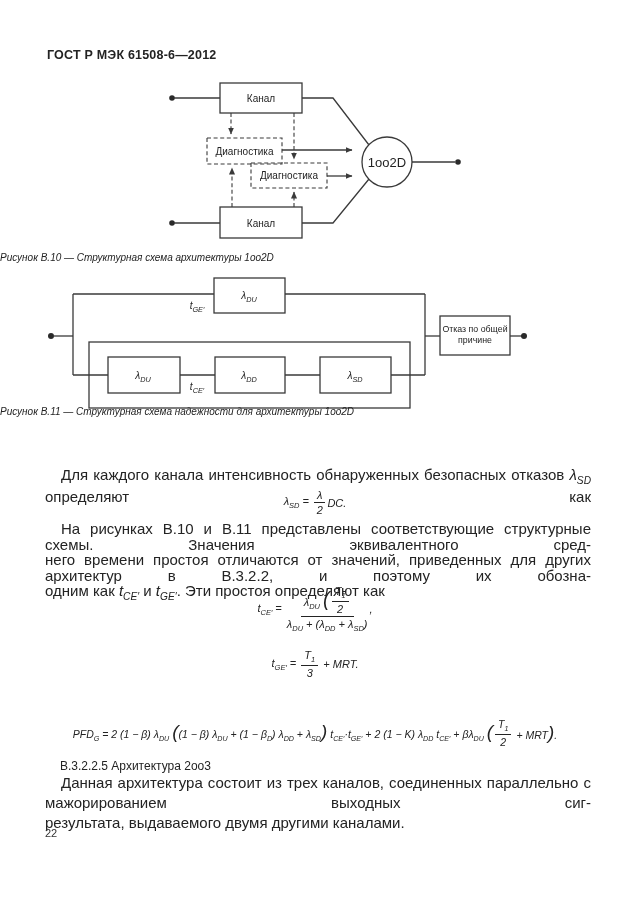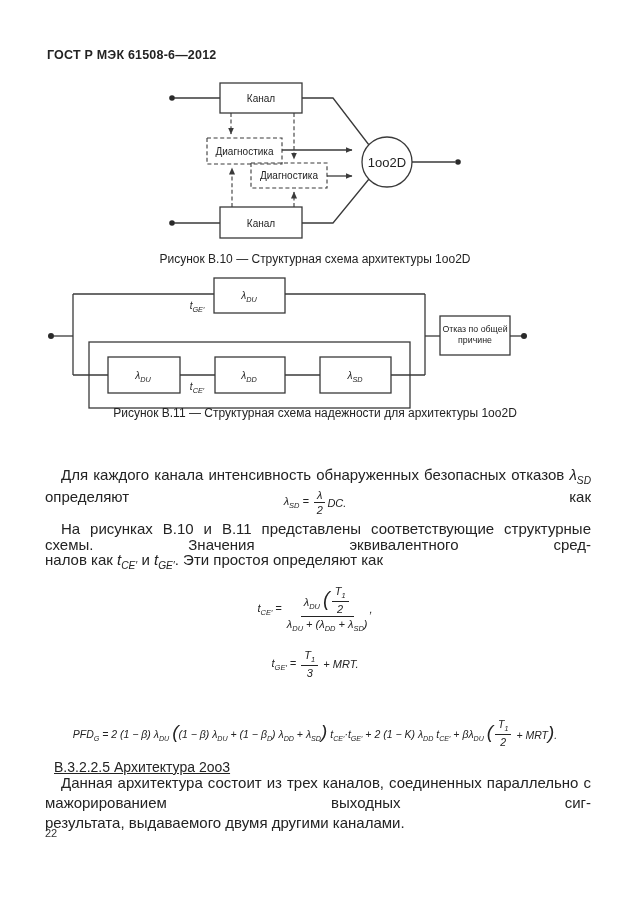--- a/index.html
+++ b/index.html
@@ -11,26 +11,26 @@
   .lnd{stroke:#3a3a3a;stroke-width:1.1;fill:none;stroke-dasharray:4 2.6;}
   .box{fill:#fff;stroke:#3a3a3a;stroke-width:1.3;}
   .boxd{fill:none;stroke:#3a3a3a;stroke-width:1.1;stroke-dasharray:4 2.6;}
   .circ{fill:#fff;stroke:#3a3a3a;stroke-width:1.3;}
   .dot{fill:#2a2a2a;stroke:none;}
   .svgt{font-family:"Liberation Sans",sans-serif;font-size:10px;fill:#232323;}
   .svgt2{font-family:"Liberation Sans",sans-serif;font-size:13px;fill:#232323;}
   .svgs{font-family:"Liberation Sans",sans-serif;font-size:8.8px;fill:#232323;}
   .sub8{font-size:7.3px;}
   .it{font-style:italic;}
-  .cap{position:absolute;left:0;right:0;text-align:center;font-size:12px;color:#232323;}
+  .cap{position:absolute;left:0;right:0;font-size:10px;color:#232323;font-style:italic;}
   .para{position:absolute;left:45px;width:546px;font-size:15px;line-height:15.5px;text-align:justify;color:#232323;}
   .pline{text-align:justify;text-align-last:justify;}
   .plast{text-align:left;text-align-last:left;}
   .indent{text-indent:16px;}
-  .head{position:absolute;left:38px;width:546px;font-size:14px;color:#232323;text-decoration:underline;}
+  .head{position:absolute;left:44px;width:546px;font-size:12px;color:#232323;}
   .formula{position:absolute;left:0;right:0;text-align:center;font-size:11px;font-style:italic;color:#232323;}
   .fwrap{display:inline-flex;align-items:center;white-space:nowrap;}
   .formula .tok{white-space:pre;}
   sub{font-size:.68em;}
   .frac{display:inline-flex;flex-direction:column;align-items:center;vertical-align:middle;margin:0 2px;}
   .frac>.fn{display:inline-flex;align-items:center;border-bottom:1px solid #232323;padding:0 3px 1px 3px;}
   .frac>.fd{display:inline-flex;align-items:center;padding-top:1px;}
   .bigp{font-size:1.8em;line-height:1;font-weight:400;}
   .pagenum{position:absolute;left:45px;top:827px;font-size:11px;color:#333;}
 </style>
@@ -136,21 +136,22 @@
         <span class="fd">
             <span class="tok"><span>2</span></span>
           </span>
       </span>
       <span class="tok"><span>DC.</span></span>
     </span>
   </div>
 
   <div class="para" style="top:521px">
     <div class="indent pline"><span>На рисунках В.10 и В.11 представлены соответствующие структурные схемы. Значения эквивалентного сред-</span></div>
-    <div class="plast"><span>налов как </span><span class="it">t</span><sub class="it">CE′</sub><span> и </span><span class="it">t</span><sub class="it">GE′</sub><span>. Эти простоя определяют как</span></div>
+    <div class="pline"><span>него времени простоя отличаются от значений, приведенных для других архитектур в В.3.2.2, и поэтому их обозна-</span></div>
+    <div class="plast"><span>одним как </span><span class="it">t</span><sub class="it">CE′</sub><span> и </span><span class="it">t</span><sub class="it">GE′</sub><span>. Эти простоя определяют как</span></div>
   </div>
 
   <div class="formula" style="top:585px">
     <span class="fwrap">
       <span class="tok"><span>t</span><sub>CE′</sub><span> = </span></span>
       <span class="frac">
         <span class="fn">
           <span class="tok"><span>λ</span><sub>DU</sub><span> </span><span class="bigp">(</span></span>
           <span class="frac">
             <span class="fn">

